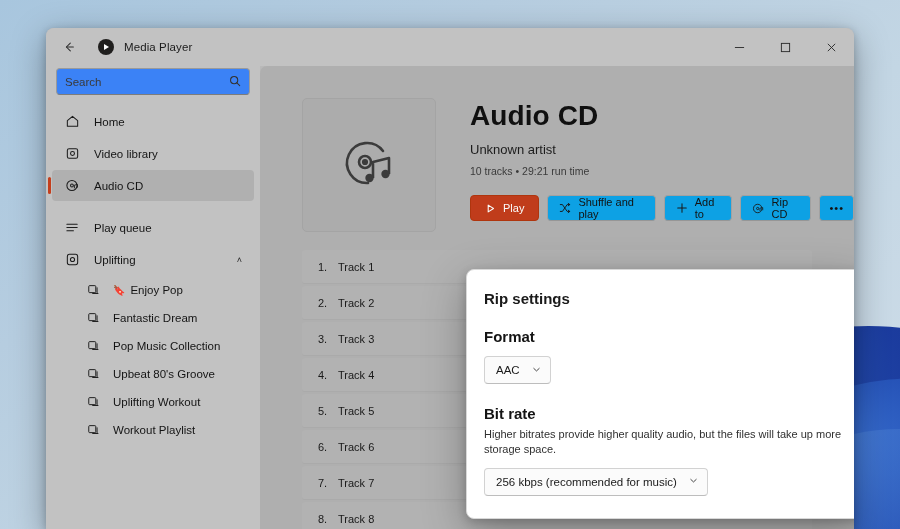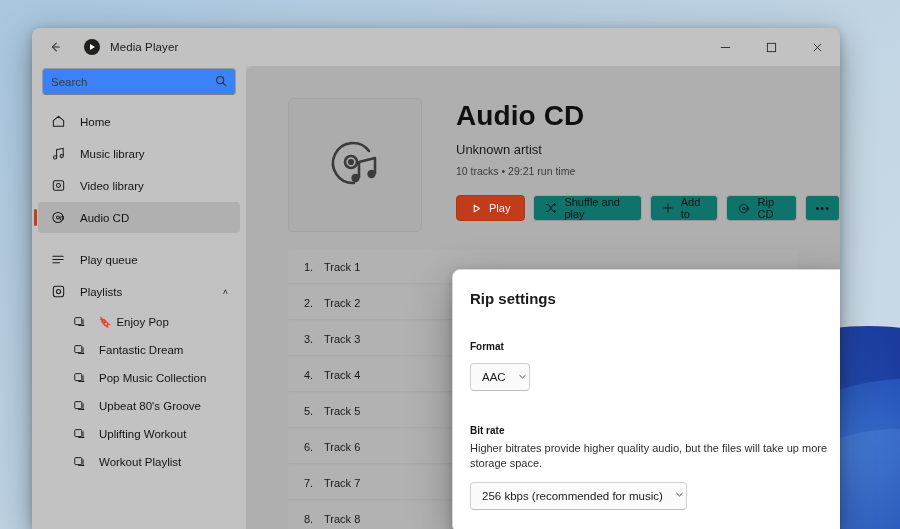--- a/index.html
+++ b/index.html
@@ -18,21 +18,21 @@
     background: radial-gradient(ellipse at 20% 20%, #2a5fc0 0%, #16379c 45%, #0c2278 100%);
   }
   .wp1 { width: 420px; height: 300px; right: -150px; bottom: -100px; transform: rotate(-12deg); opacity: .97; }
   .wp2 { width: 340px; height: 210px; right: -170px; bottom: -60px; transform: rotate(-6deg);
          background: radial-gradient(ellipse at 30% 30%, #3d76d6 0%, #1d46ad 55%, #102a86 100%); opacity: .9; }
   .wp3 { width: 240px; height: 130px; right: -120px; bottom: -30px;
          background: linear-gradient(120deg, #5a92e0, #1f4bb0); opacity: .55; }
 
   
   #window {
-    position: absolute; left: 32px; top: 28px; width: 808px; height: 501px;
+    position: absolute; left: 46px; top: 28px; width: 808px; height: 501px;
     background: #b9b9b9; border-radius: 8px 8px 0 0;
     box-shadow: 0 10px 34px rgba(0,0,0,.34), 0 2px 8px rgba(0,0,0,.22);
     overflow: hidden; display: flex; flex-direction: column;
   }
   
   #titlebar {
     height: 38px; background: #c2c2c2; display: flex; align-items: center;
     flex: 0 0 38px; position: relative;
   }
   .tb-back {
@@ -111,21 +111,21 @@
     display: flex; align-items: center; justify-content: center;
   }
   .album-meta { margin-left: 34px; padding-top: 2px; }
   .album-title { font-size: 28px; font-weight: 600; color: #111; letter-spacing: .1px; }
   .album-artist { font-size: 13px; color: #1d1d1d; margin-top: 10px; }
   .album-sub { font-size: 10.5px; color: #3c3c3c; margin-top: 8px; }
   .actions { display: flex; align-items: center; margin-top: 18px; gap: 8px; }
   .btn {
     height: 26px; border-radius: 4px; display: flex; align-items: center;
     padding: 0 11px; font-size: 11px; color: #141414;
-    background: #0f766e; border: 1px solid #a5a5a5; border-bottom-color:#9a9a9a;
+    background: #0ea5e9; border: 1px solid #a5a5a5; border-bottom-color:#9a9a9a;
   }
   .btn .bi { margin-right: 7px; display: flex; align-items: center; font-size: 11px; }
   .btn.primary { background: #c43e1c; border-color: #b3370f; color: #fff; padding: 0 14px; }
   .btn.primary .bi { color: #fff; }
   .btn.more { padding: 0 9px; letter-spacing: 1px; }
 
   
   .tracks { margin: 18px 42px 0 42px; }
   .track-row {
     height: 34px; display: flex; align-items: center;
@@ -140,26 +140,26 @@
   
   #scrim { position: absolute; inset: 0; background: rgba(0,0,0,0.02); }
   #dialog {
     position: absolute; left: 206px; top: 203px; width: 398px;
     background: #fff; border-radius: 8px; border: 1px solid #d8d8d8;
     box-shadow: 0 14px 44px rgba(0,0,0,.30), 0 3px 10px rgba(0,0,0,.18);
     overflow: hidden;
   }
   .dlg-body { padding: 20px 17px 22px 17px; }
   .dlg-title { font-size: 15px; color: #1a1a1a; font-weight: 700; }
-  .sec-label { font-size: 10px; font-weight: 700; color: #141414; margin-top: 34px; }
+  .sec-label { font-size: 15px; font-weight: 700; color: #141414; margin-top: 21px; }
   .sec-desc { font-size: 11px; color: #303030; margin-top: 5px; line-height: 1.35; }
   .combo {
     margin-top: 11px; height: 28px; display: inline-flex; align-items: center;
     background: #fbfbfb; border: 1px solid #d2d2d2; border-bottom-color: #bdbdbd;
-    border-radius: 4px; padding: 0 2px 0 11px; font-size: 11.5px; color: #1a1a1a;
+    border-radius: 4px; padding: 0 9px 0 11px; font-size: 11.5px; color: #1a1a1a;
   }
   .combo .cv { margin-right: 12px; }
   .combo .chev { font-size: 9px; color: #444; }
 </style>
 </head>
 <body>
 
 <div id="desktop">
   <div class="wp-swoosh wp1"></div>
   <div class="wp-swoosh wp2"></div>
@@ -214,30 +214,20 @@
 
         <div class="nav-item">
           <span class="ico">
             <svg width="15" height="15" viewBox="0 0 16 16" fill="none" stroke="#1b1b1b" stroke-width="1.1">
               <path d="M2.5 7 L8 2.5 L13.5 7 V13 H2.5 Z" stroke-linejoin="round"></path>
             </svg>
           </span>
           <span>Home</span>
         </div>
 
-        <div class="nav-item">
-          <span class="ico">
-            <svg width="15" height="15" viewBox="0 0 16 16" fill="none" stroke="#1b1b1b" stroke-width="1.1">
-              <path d="M6 12 V4 L13 2.5 V10.5"></path>
-                <circle cx="4.4" cy="12.2" r="1.7"></circle>
-                <circle cx="11.4" cy="10.7" r="1.7"></circle>
-            </svg>
-          </span>
-          <span>Music library</span>
-        </div>
 
         <div class="nav-item">
           <span class="ico">
             <svg width="15" height="15" viewBox="0 0 16 16" fill="none" stroke="#1b1b1b" stroke-width="1.1">
               <rect x="2.5" y="3" width="11" height="10" rx="1.8"></rect>
                 <circle cx="8" cy="8" r="2.1"></circle>
             </svg>
           </span>
           <span>Video library</span>
         </div>
@@ -264,21 +254,21 @@
           <span>Play queue</span>
         </div>
 
         <div class="nav-item">
           <span class="ico">
             <svg width="15" height="15" viewBox="0 0 16 16" fill="none" stroke="#1b1b1b" stroke-width="1.1">
               <rect x="2.5" y="2.5" width="11" height="11" rx="2.2"></rect>
                 <circle cx="8" cy="8" r="2.2"></circle>
             </svg>
           </span>
-          <span>Playlists</span>
+          <span>Uplifting</span>
           <span class="chev">˄</span>
         </div>
 
         <div class="sub-item">
           <span class="ico">
             <svg width="14" height="14" viewBox="0 0 16 16" fill="none" stroke="#1b1b1b" stroke-width="1.1">
               <rect x="2" y="3" width="8" height="8" rx="1"></rect>
                 <path d="M11.5 5 V12 M6 12 H13"></path>
             </svg>
           </span>

